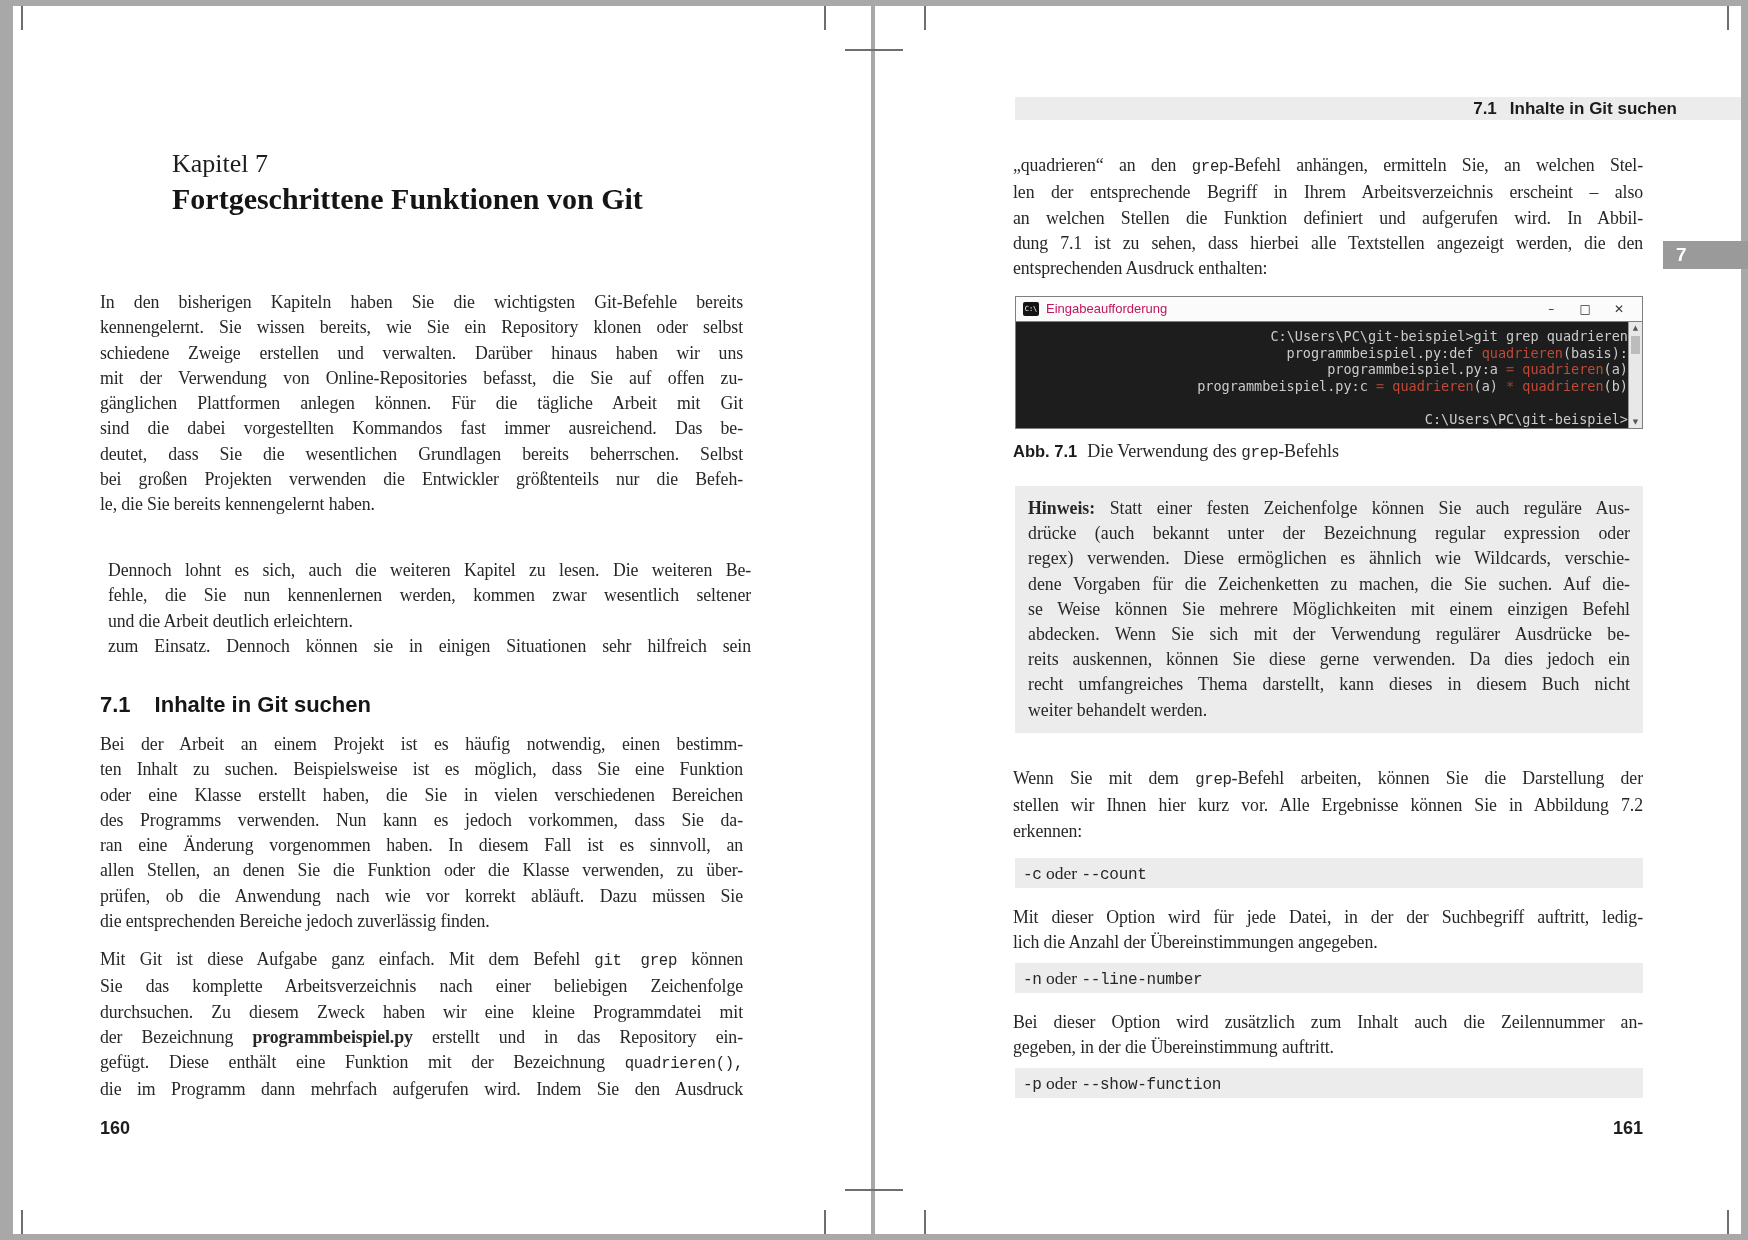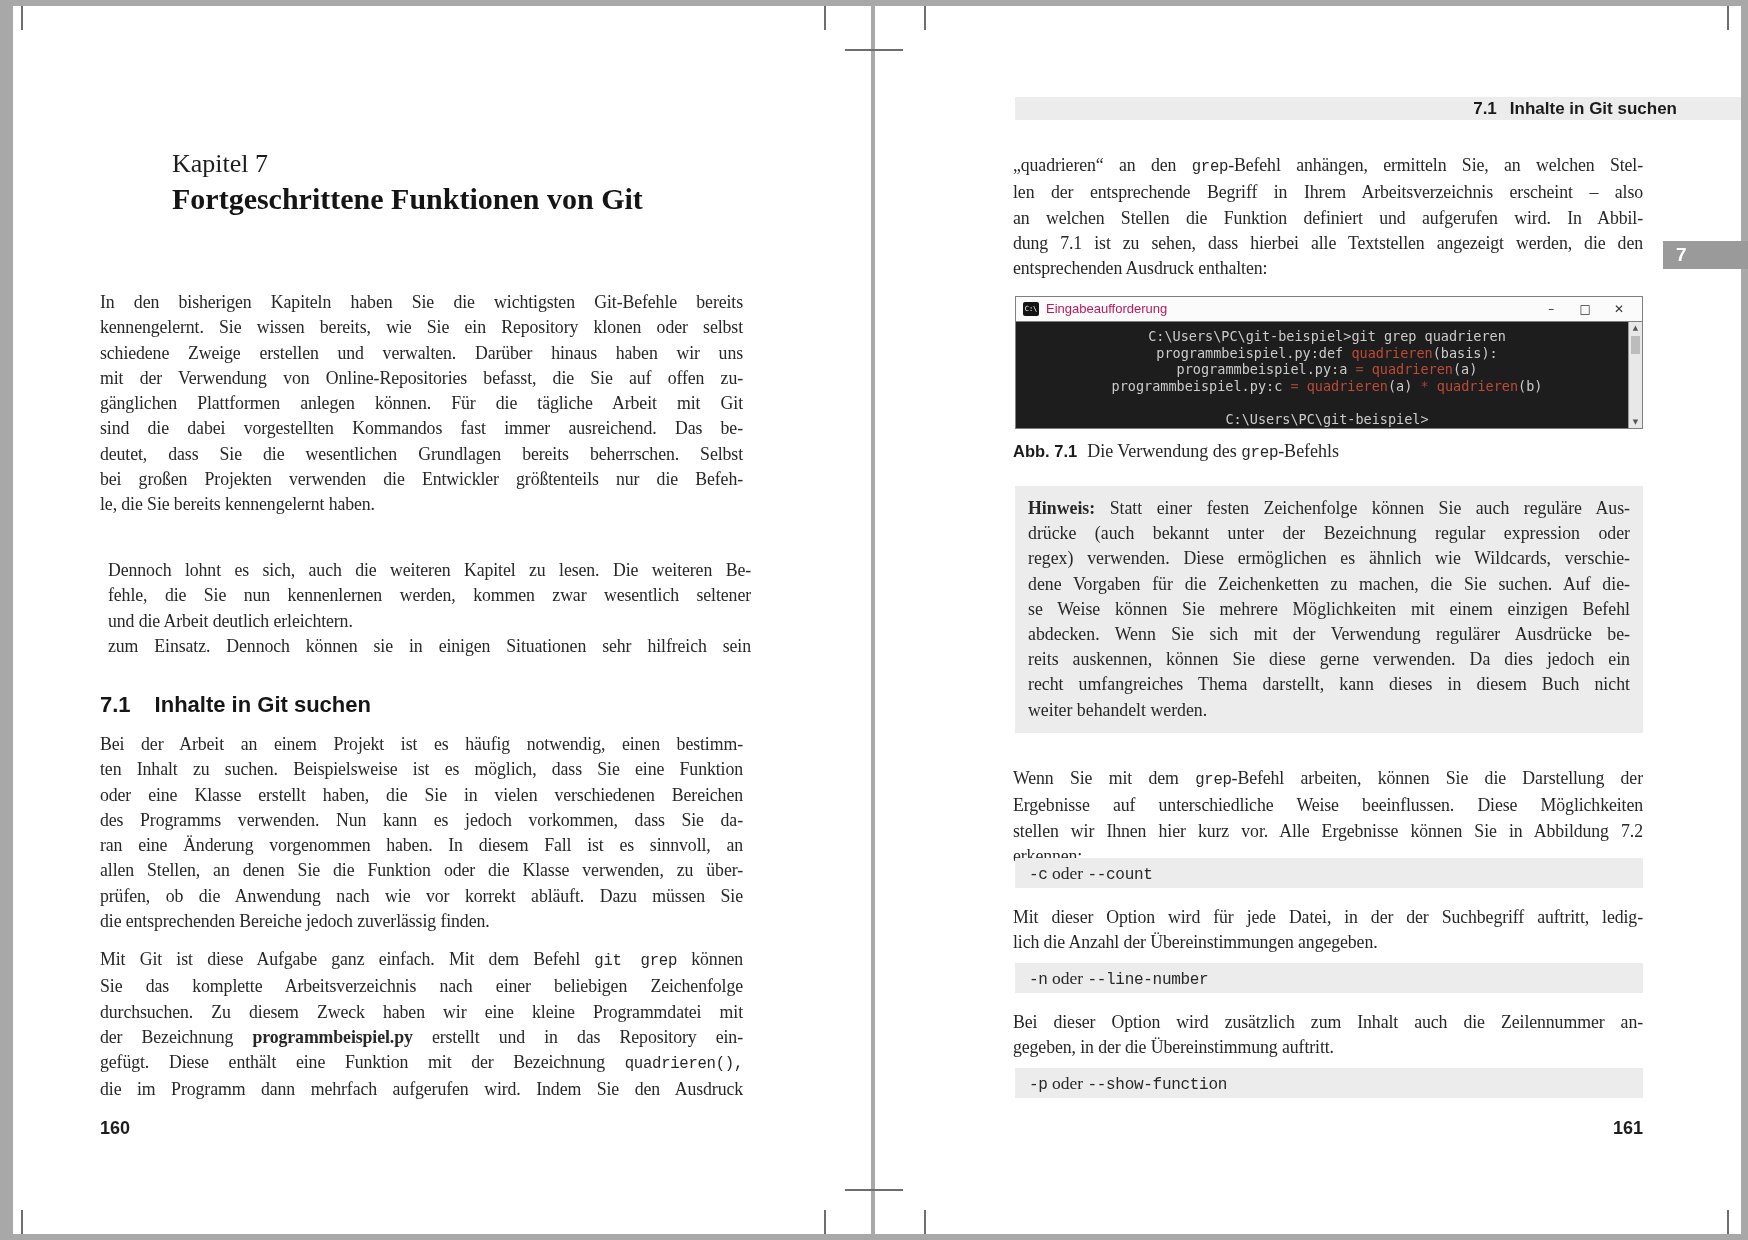--- a/index.html
+++ b/index.html
@@ -44,33 +44,33 @@
   .cmd-icon{position:absolute;left:7px;top:5px;width:16px;height:14px;background:#141414;border-radius:2px;
         color:#fff;font-family:"DejaVu Sans Mono",monospace;font-size:7px;line-height:14px;text-align:center;}
   .term-title{position:absolute;left:30px;top:0;font-family:"Liberation Sans",sans-serif;font-size:13px;
         line-height:24px;color:#be185d;}
   .term-btns{position:absolute;right:8px;top:0;line-height:24px;font-family:"DejaVu Sans",sans-serif;
         font-size:12px;color:#333;}
   .term-btns span{display:inline-block;width:30px;text-align:center;}
   .term-body{position:absolute;left:0;top:25px;right:14px;bottom:0;padding:6px 0 0 10px;
         font-family:"DejaVu Sans Mono",monospace;font-size:13.5px;line-height:16.6px;
         color:var(--terminal_text,#cbcbcb);overflow:hidden;}
-  .term-body .ln{text-align:center;text-align-last:auto;white-space:pre;}
+  .term-body .ln{text-align:right;text-align-last:auto;white-space:pre;}
   .term-scroll{position:absolute;right:0;top:25px;bottom:0;width:14px;background:var(--scrollbar_bg,#e8e8e8);
         border-left:1px solid #9a9a9a;box-sizing:border-box;}
   .sarr{position:absolute;left:0;width:13px;text-align:center;font-size:7px;color:#555;
         font-family:"DejaVu Sans",sans-serif;}
   .sarr.top{top:2px;} .sarr.bot{bottom:2px;}
   .sthumb{position:absolute;left:2px;top:14px;width:9px;height:18px;background:var(--scrollbar_thumb,#bcbcbc);}
 
   .cap{left:1013px;top:441px;width:630px;font-size:18px;}
   .note{left:1015px;top:486px;width:628px;background:var(--box_bg,#ececec);box-sizing:border-box;
         padding:10px 13px;font-size:17.8px;line-height:25.2px;}
   .codebox{width:628px;height:30px;background:var(--box_bg,#ececec);box-sizing:border-box;
-        padding-left:14px;font-size:17.5px;line-height:30px;left:1015px;}
+        padding-left:8px;font-size:17.5px;line-height:30px;left:1015px;}
   .codebox .sg-mono{font-size:16px;}
 </style>
 </head>
 <body>
 
 <div class="canvas">
 
   <div class="edge" style="left:0;top:0;width:1748px;height:6px;"></div>
   <div class="edge" style="left:0;top:1234px;width:1748px;height:6px;"></div>
   <div class="edge" style="left:0;top:0;width:13px;height:1240px;"></div>
@@ -183,21 +183,20 @@
       <div class="ln"><span>dene Vorgaben für die Zeichenketten zu machen, die Sie suchen. Auf die-</span></div>
       <div class="ln"><span>se Weise können Sie mehrere Möglichkeiten mit einem einzigen Befehl</span></div>
       <div class="ln"><span>abdecken. Wenn Sie sich mit der Verwendung regulärer Ausdrücke be-</span></div>
       <div class="ln"><span>reits auskennen, können Sie diese gerne verwenden. Da dies jedoch ein</span></div>
       <div class="ln"><span>recht umfangreiches Thema darstellt, kann dieses in diesem Buch nicht</span></div>
       <div class="ln ln-last"><span>weiter behandelt werden.</span></div>
     </div>
 
   <div class="abs para" style="left:1013px;top:766px;width:630px;">
       <div class="ln"><span>Wenn Sie mit dem </span><span class="sg-mono">grep</span><span>-Befehl arbeiten, können Sie die Darstellung der</span></div>
-      <div class="ln"><span>Ergebnisse auf unterschiedliche Weise beeinflussen. Diese Möglichkeiten</span></div>
       <div class="ln"><span>stellen wir Ihnen hier kurz vor. Alle Ergebnisse können Sie in Abbildung 7.2</span></div>
       <div class="ln ln-last"><span>erkennen:</span></div>
     </div>
 
   <div class="abs codebox" style="top:858px;">
       <div class="ln ln-last"><span class="sg-mono">-c</span><span> oder </span><span class="sg-mono">--count</span></div>
     </div>
   <div class="abs para" style="left:1013px;top:905px;width:630px;">
       <div class="ln"><span>Mit dieser Option wird für jede Datei, in der der Suchbegriff auftritt, ledig-</span></div>
       <div class="ln ln-last"><span>lich die Anzahl der Übereinstimmungen angegeben.</span></div>

